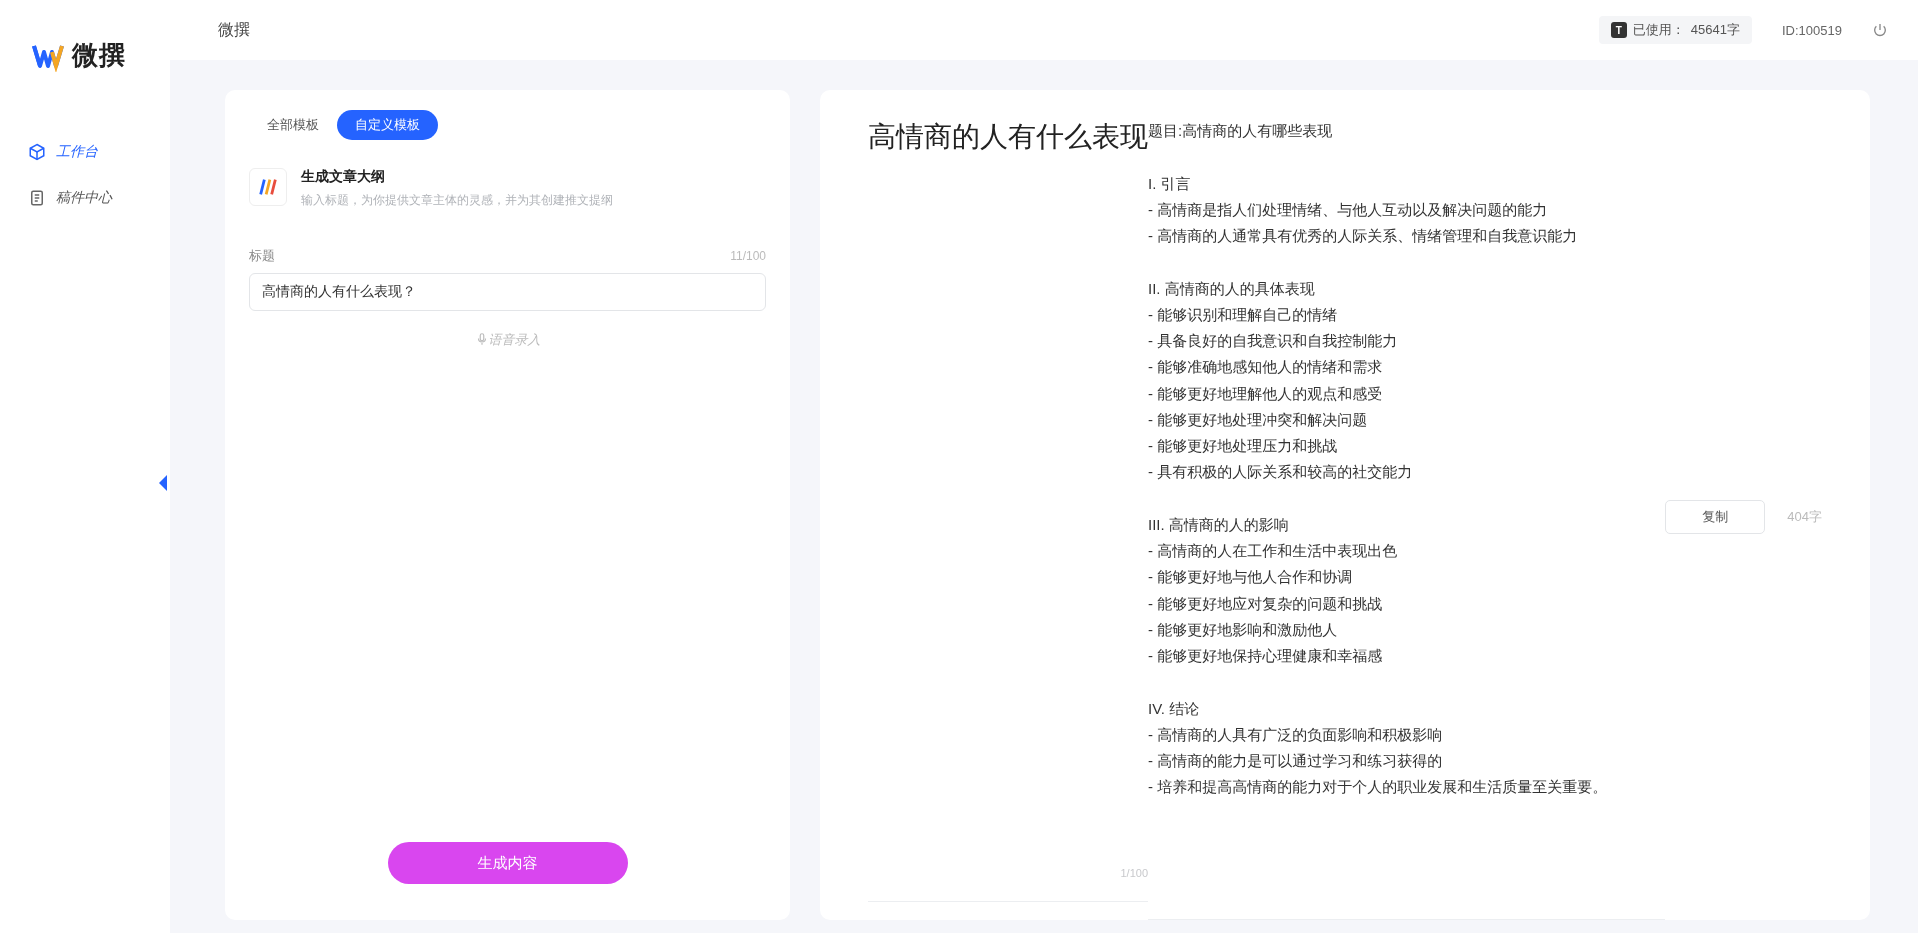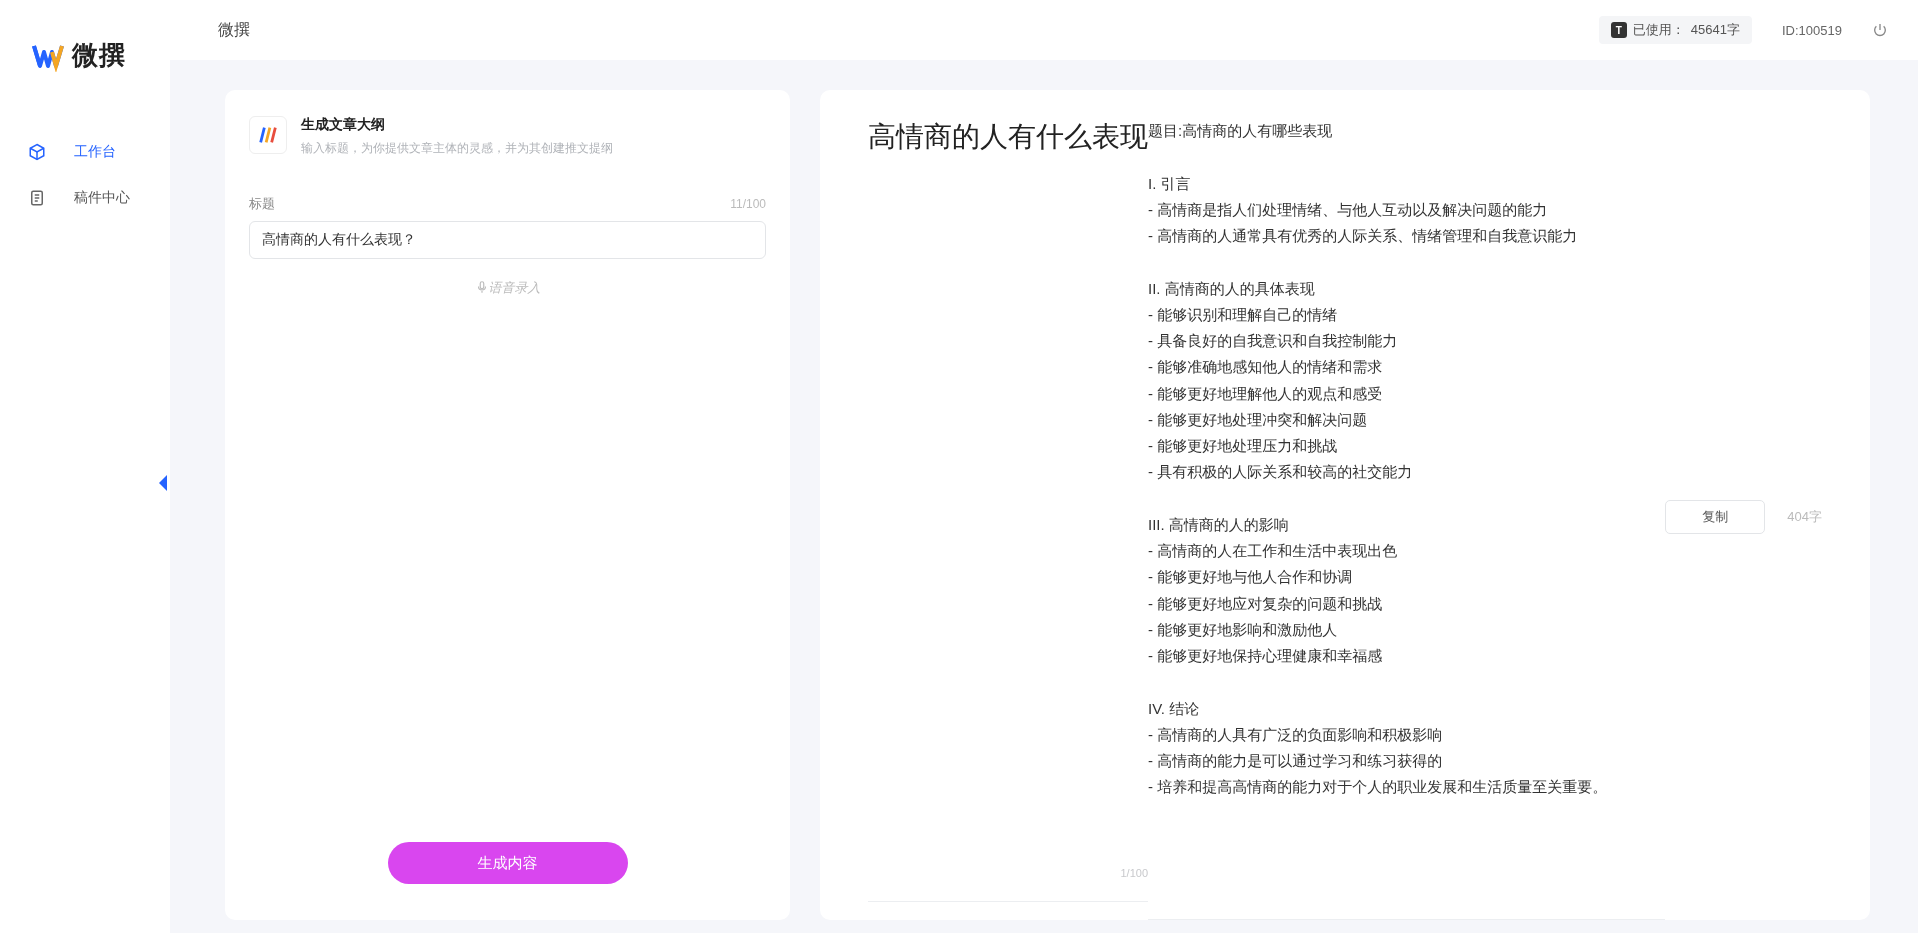--- a/index.html
+++ b/index.html
@@ -4,21 +4,21 @@
 <style>
 * { margin: 0; padding: 0; box-sizing: border-box; }
 body { font-family: -apple-system, "PingFang SC", "Microsoft YaHei", sans-serif; background: #f5f6fa; color: #333; font-size: 14px; width: 1918px; height: 933px; overflow: hidden; position: relative; }
 
 
 .sidebar { position: absolute; left: 0; top: 0; width: 170px; height: 100%; background: #fff; display: flex; flex-direction: column; }
 .logo { display: flex; align-items: center; gap: 8px; padding: 38px 0 0 32px; }
 .logo-mark { width: 32px; height: 32px; position: relative; }
 .logo-text { font-size: 26px; font-weight: 700; color: #222; letter-spacing: 1px; }
 .nav { margin-top: 56px; }
-.nav-item { display: flex; align-items: center; gap: 28px; padding: 14px 0 14px 28px; cursor: pointer; font-size: 14px; color: #555; }
+.nav-item { display: flex; align-items: center; gap: 10px; padding: 14px 0 14px 28px; cursor: pointer; font-size: 14px; color: #555; font-style: italic; }
 .nav-item.active { color: #2563ff; }
 .nav-icon { width: 18px; height: 18px; display: flex; align-items: center; justify-content: center; }
 .sidebar-bottom { margin-top: auto; padding-bottom: 12px; }
 .icp { padding: 6px 0 4px 28px; font-size: 11px; color: #c8c9cc; }
 
 
 .collapse-handle { position: absolute; left: 152px; top: 463px; width: 22px; height: 40px; display: flex; align-items: center; justify-content: center; cursor: pointer; }
 .collapse-handle svg { fill: #2563ff; }
 
 
@@ -113,20 +113,24 @@
     <span class="power-btn">
       <svg viewBox="0 0 24 24" width="16" height="16" fill="none" stroke="#888" stroke-width="2">
           <path d="M12 3v9"></path>
           <path d="M6.5 6.5a8 8 0 1 0 11 0"></path>
         </svg>
     </span>
   </div>
 </div>
 
 <div class="panel-left">
+  <div class="tabs">
+    <div class="tab">全部模板</div>
+    <div class="tab active">自定义模板</div>
+  </div>
 
   <div class="template-card">
     <div class="template-icon">
       <svg viewBox="0 0 24 24" width="22" height="22">
           <path d="M4 20 L8 4" stroke="#2563ff" stroke-width="3"></path>
           <path d="M10 20 L14 4" stroke="#f5a623" stroke-width="3"></path>
           <path d="M16 20 L20 4" stroke="#e84d3d" stroke-width="3"></path>
         </svg>
     </div>
     <div>

